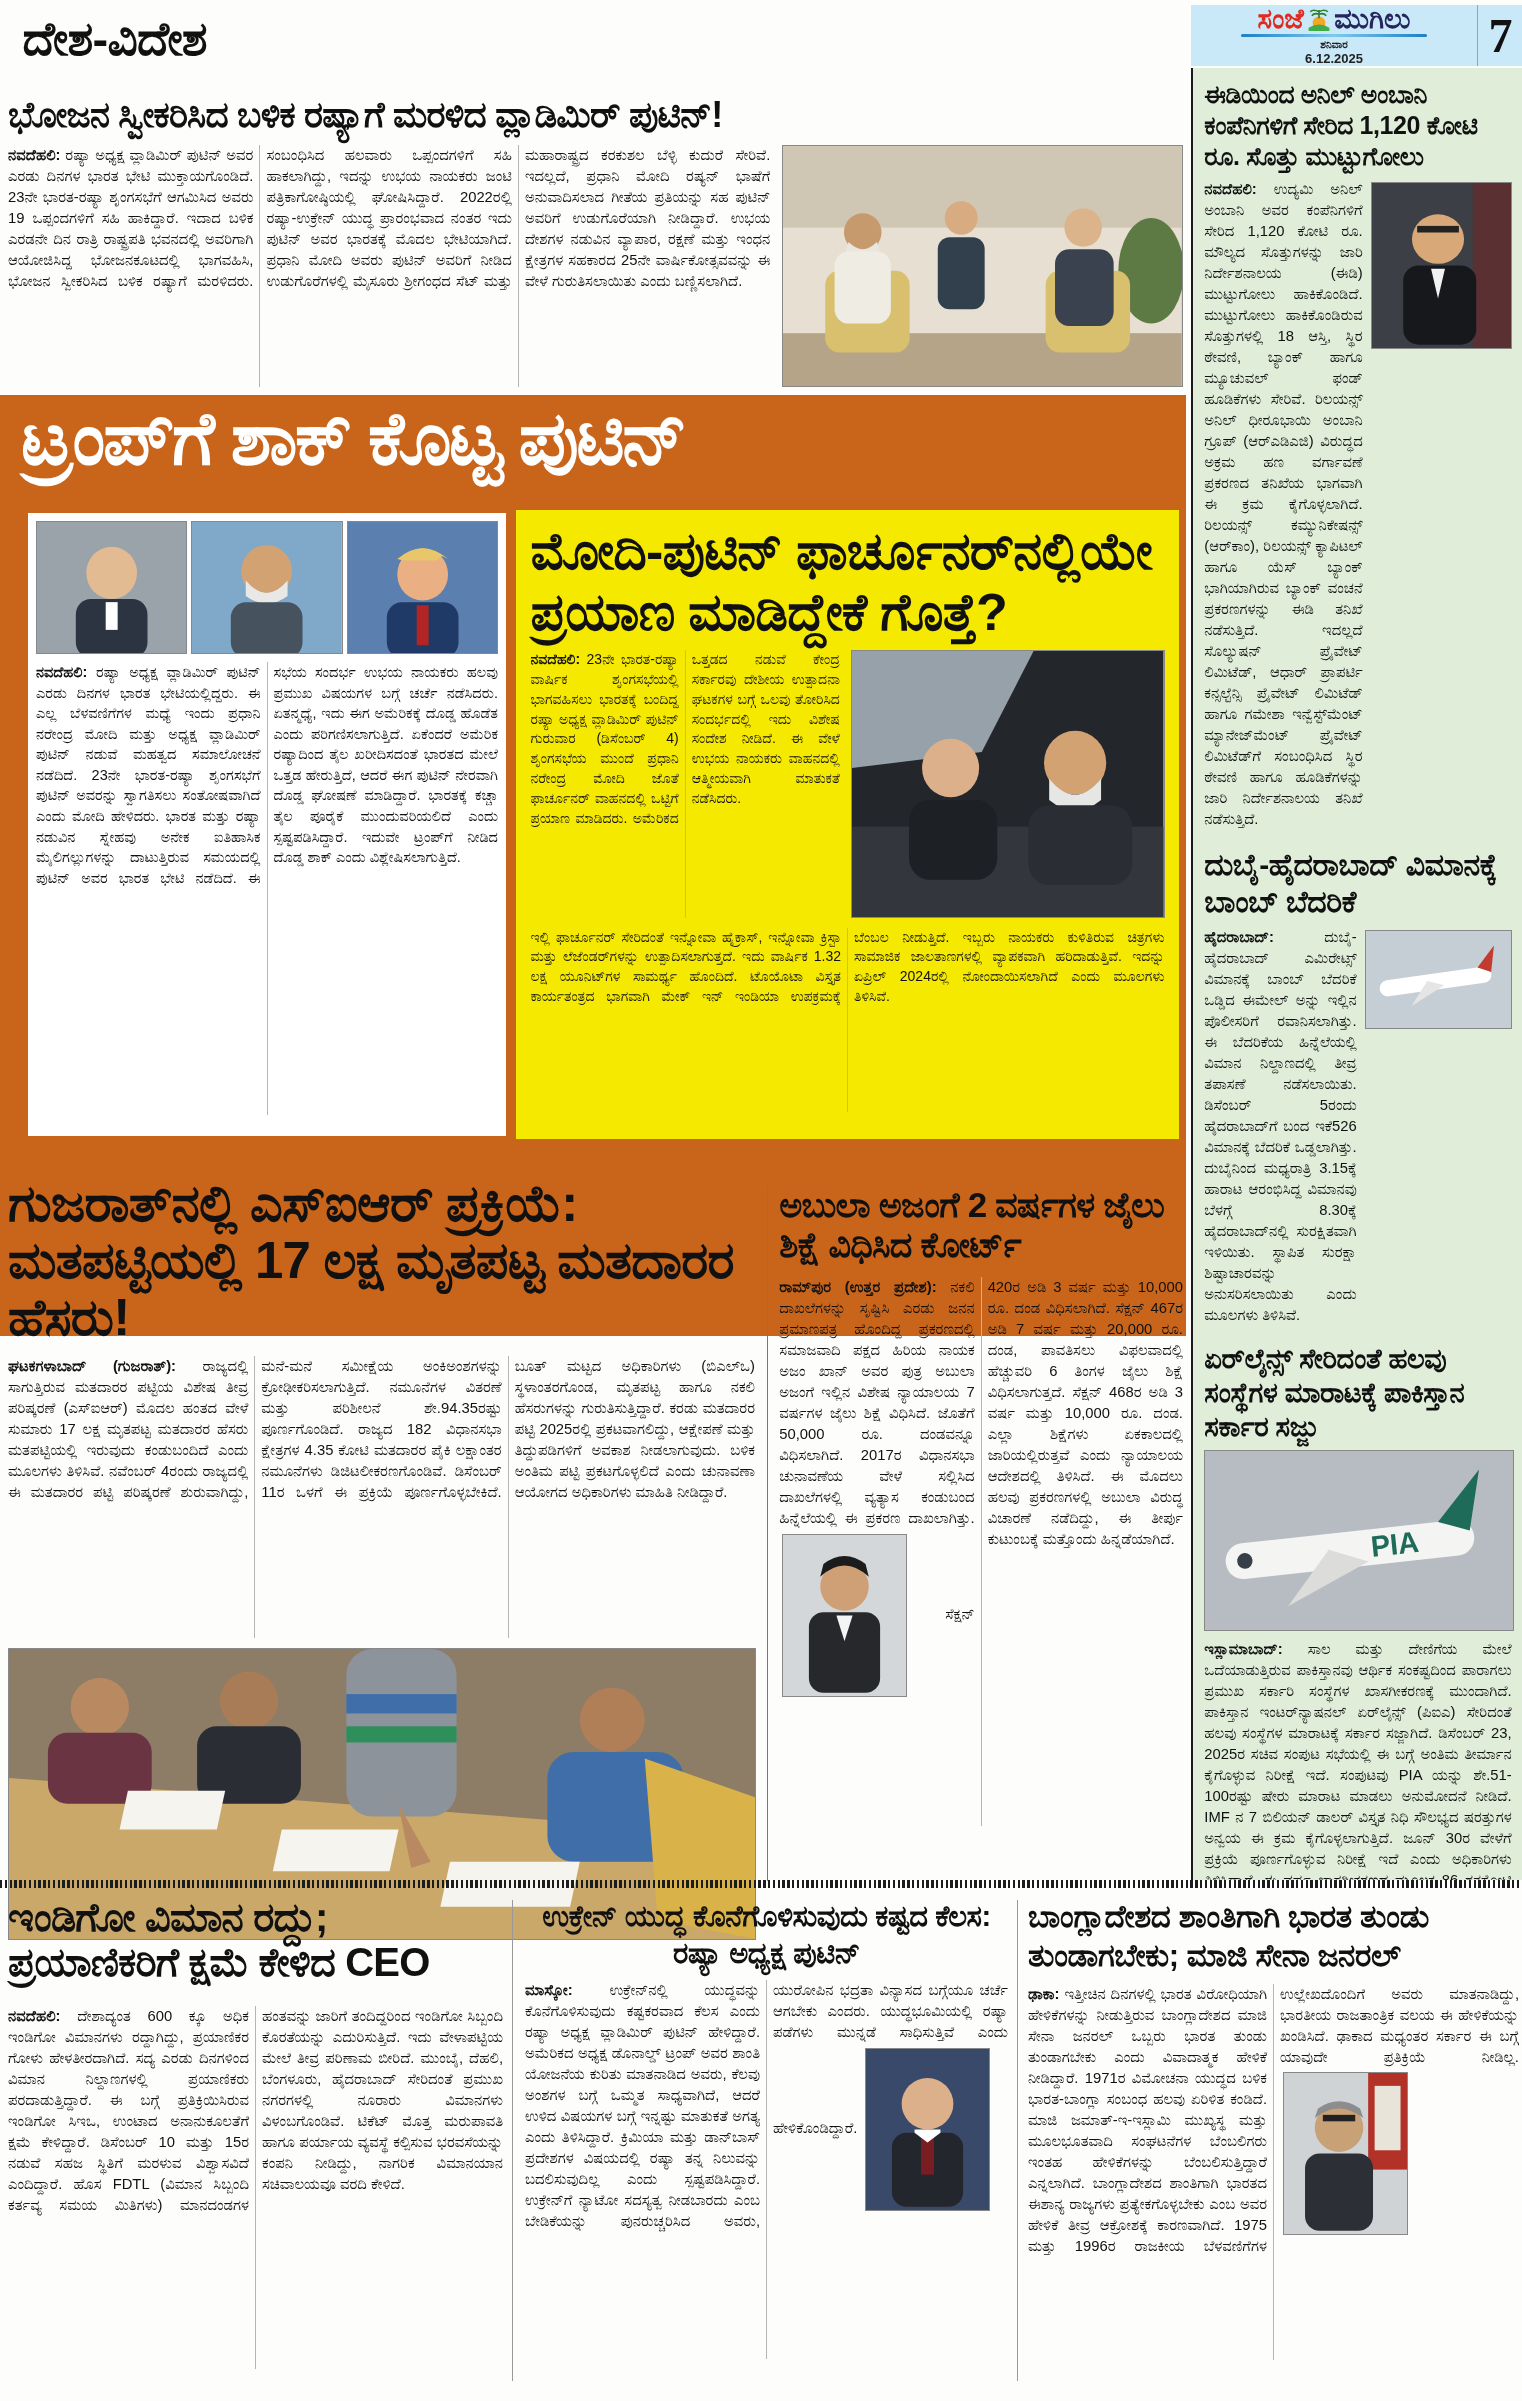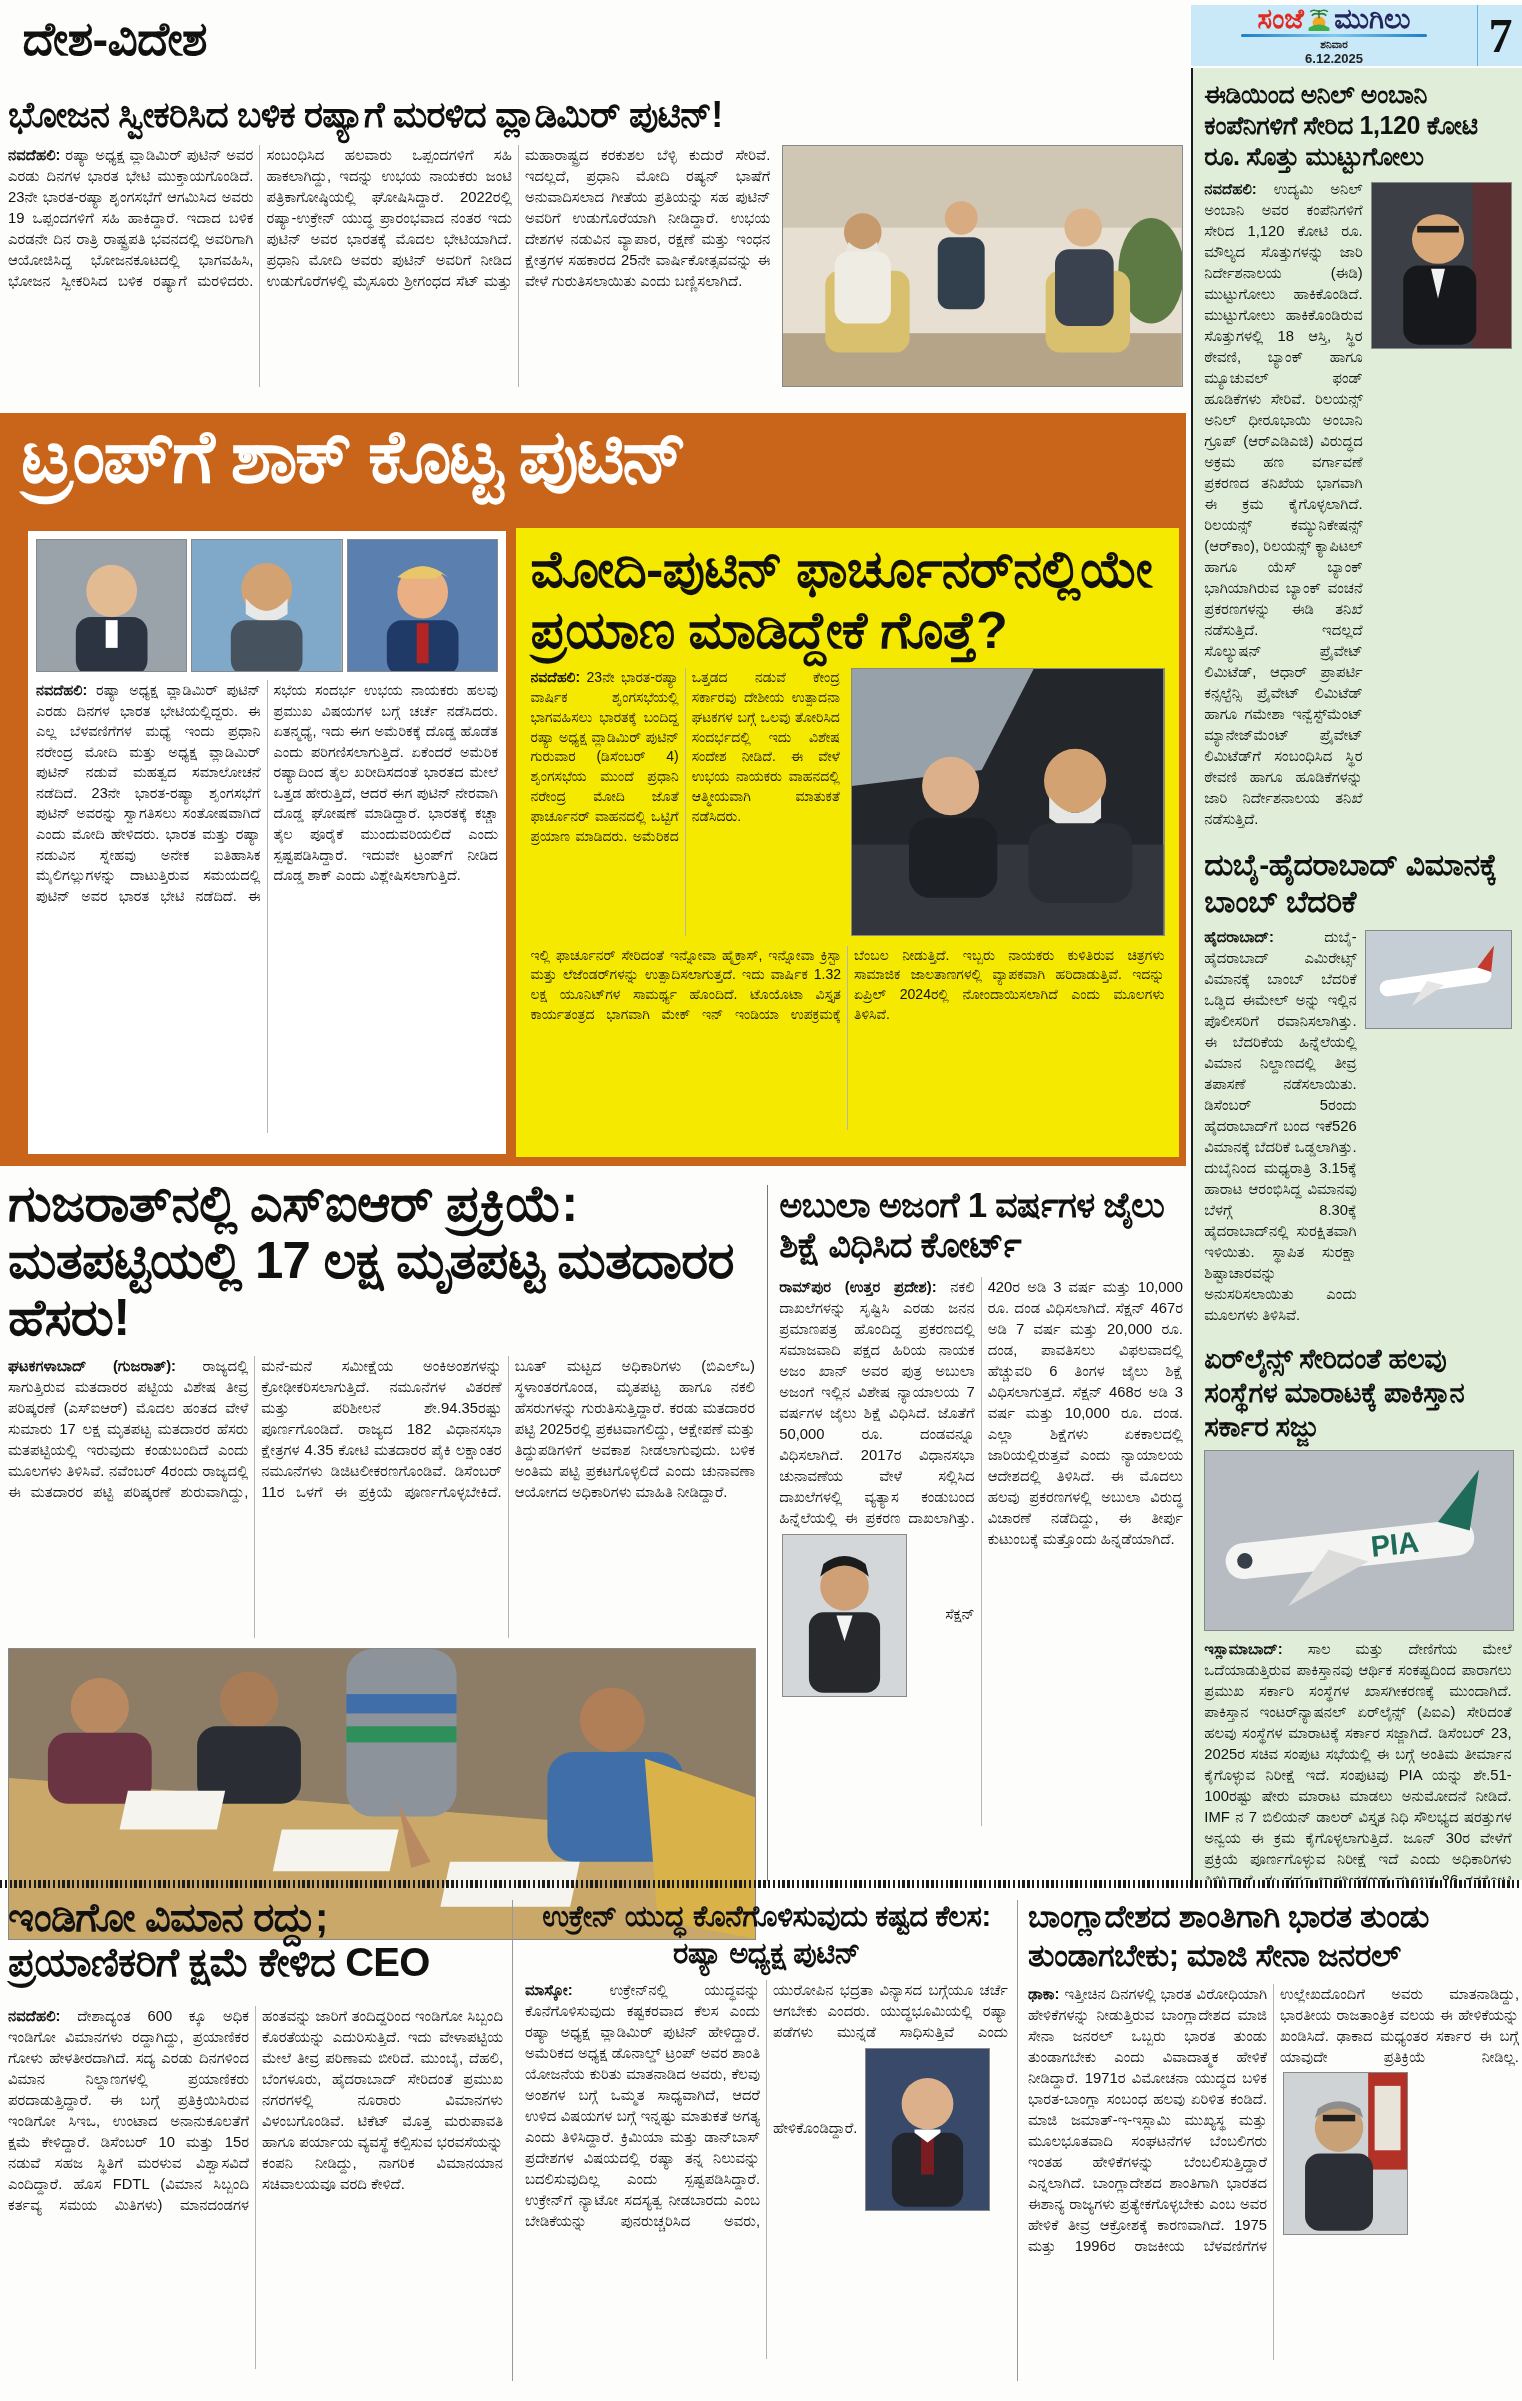--- a/index.html
+++ b/index.html
@@ -22,21 +22,21 @@
   #mast .pageno{width:45px;border-left:1.6px solid #62b5e2;display:flex;align-items:center;justify-content:center;
         font-size:48px;font-weight:bold;font-family:"Liberation Serif","DejaVu Serif",serif;}
   #seclabel{left:22.6px;top:11.3px;font-size:47px;font-weight:bold;letter-spacing:-0.8px;}
   
   #topart{left:8px;top:95px;width:1175px;}
   #topart h1{margin:0;font-size:36px;line-height:1.12;letter-spacing:-0.8px;}
   #topart .row{display:flex;margin-top:9.7px;}
   #topart .bodytxt{width:763px;height:242px;}
   #topart .ph{width:399px;height:240px;margin-left:12px;}
   
-  #orange{left:0;top:413px;width:1186px;height:753px;background:#C8651B;}
+  #orange{left:0;top:395px;width:1186px;height:941px;background:#C8651B;}
   #banner{position:absolute;left:21px;top:4.8px;width:1146px;color:#fff;font-size:74px;font-weight:bold;
           letter-spacing:-2.4px;line-height:1.05;white-space:nowrap;}
   #whitebox{position:absolute;left:28px;top:118px;width:478px;height:623px;background:#ffffff;padding:8px;box-sizing:border-box;}
   #whitebox .heads{display:flex;gap:4px;height:133px;}
   #whitebox .heads .ph{flex:1;}
   #whitebox .bodytxt{margin-top:8px;height:453px;font-size:14.5px;}
   #yellowbox{position:absolute;left:516px;top:115px;width:663px;height:629px;background:#F6E900;
              padding:9.7px 14.5px;box-sizing:border-box;}
   #yellowbox h2{margin:1.6px 0 8px;font-size:52px;line-height:1.16;letter-spacing:-0.8px;}
   #yellowbox .yrow{display:flex;}
@@ -259,21 +259,21 @@
       <g fill="#f5f4ef">
           <rect x="46" y="44" width="30" height="12" transform="skewX(-12)"></rect>
           <rect x="96" y="56" width="36" height="13" transform="skewX(-12)"></rect>
           <rect x="150" y="66" width="40" height="14" transform="skewX(-12)"></rect>
         </g>
     </svg>
   </div>
 </div>
 
 <div id="azam" class="abs">
-  <h1>ಅಬುಲಾ ಅಜಂಗೆ 1 ವರ್ಷಗಳ ಜೈಲು ಶಿಕ್ಷೆ ವಿಧಿಸಿದ ಕೋರ್ಟ್</h1>
+  <h1>ಅಬುಲಾ ಅಜಂಗೆ 2 ವರ್ಷಗಳ ಜೈಲು ಶಿಕ್ಷೆ ವಿಧಿಸಿದ ಕೋರ್ಟ್</h1>
   <div class="bodytxt cols2">
     <span class="dl">ರಾಮ್‌ಪುರ (ಉತ್ತರ ಪ್ರದೇಶ):</span>
     <span>ನಕಲಿ ದಾಖಲೆಗಳನ್ನು ಸೃಷ್ಟಿಸಿ ಎರಡು ಜನನ ಪ್ರಮಾಣಪತ್ರ ಹೊಂದಿದ್ದ ಪ್ರಕರಣದಲ್ಲಿ ಸಮಾಜವಾದಿ ಪಕ್ಷದ ಹಿರಿಯ ನಾಯಕ ಅಜಂ ಖಾನ್ ಅವರ ಪುತ್ರ ಅಬುಲಾ ಅಜಂಗೆ ಇಲ್ಲಿನ ವಿಶೇಷ ನ್ಯಾಯಾಲಯ 7 ವರ್ಷಗಳ ಜೈಲು ಶಿಕ್ಷೆ ವಿಧಿಸಿದೆ. ಜೊತೆಗೆ 50,000 ರೂ. ದಂಡವನ್ನೂ ವಿಧಿಸಲಾಗಿದೆ. 2017ರ ವಿಧಾನಸಭಾ ಚುನಾವಣೆಯ ವೇಳೆ ಸಲ್ಲಿಸಿದ ದಾಖಲೆಗಳಲ್ಲಿ ವ್ಯತ್ಯಾಸ ಕಂಡುಬಂದ ಹಿನ್ನೆಲೆಯಲ್ಲಿ ಈ ಪ್ರಕರಣ ದಾಖಲಾಗಿತ್ತು.</span>
     <span class="inline-ph ph">
       <svg viewBox="0 0 76 100" preserveAspectRatio="none">
           <rect width="76" height="100" fill="#d4d7da"></rect>
           <circle cx="38" cy="32" r="15" fill="#cfa076"></circle>
           <path d="M23 26 q15 -14 30 0 l-2 -8 q-13 -10 -26 0 z" fill="#1c1c1c"></path>
           <rect x="16" y="48" width="44" height="50" rx="9" fill="#26282c"></rect>
           <path d="M33 50 L43 50 L38 66 Z" fill="#f4f4f4"></path>

